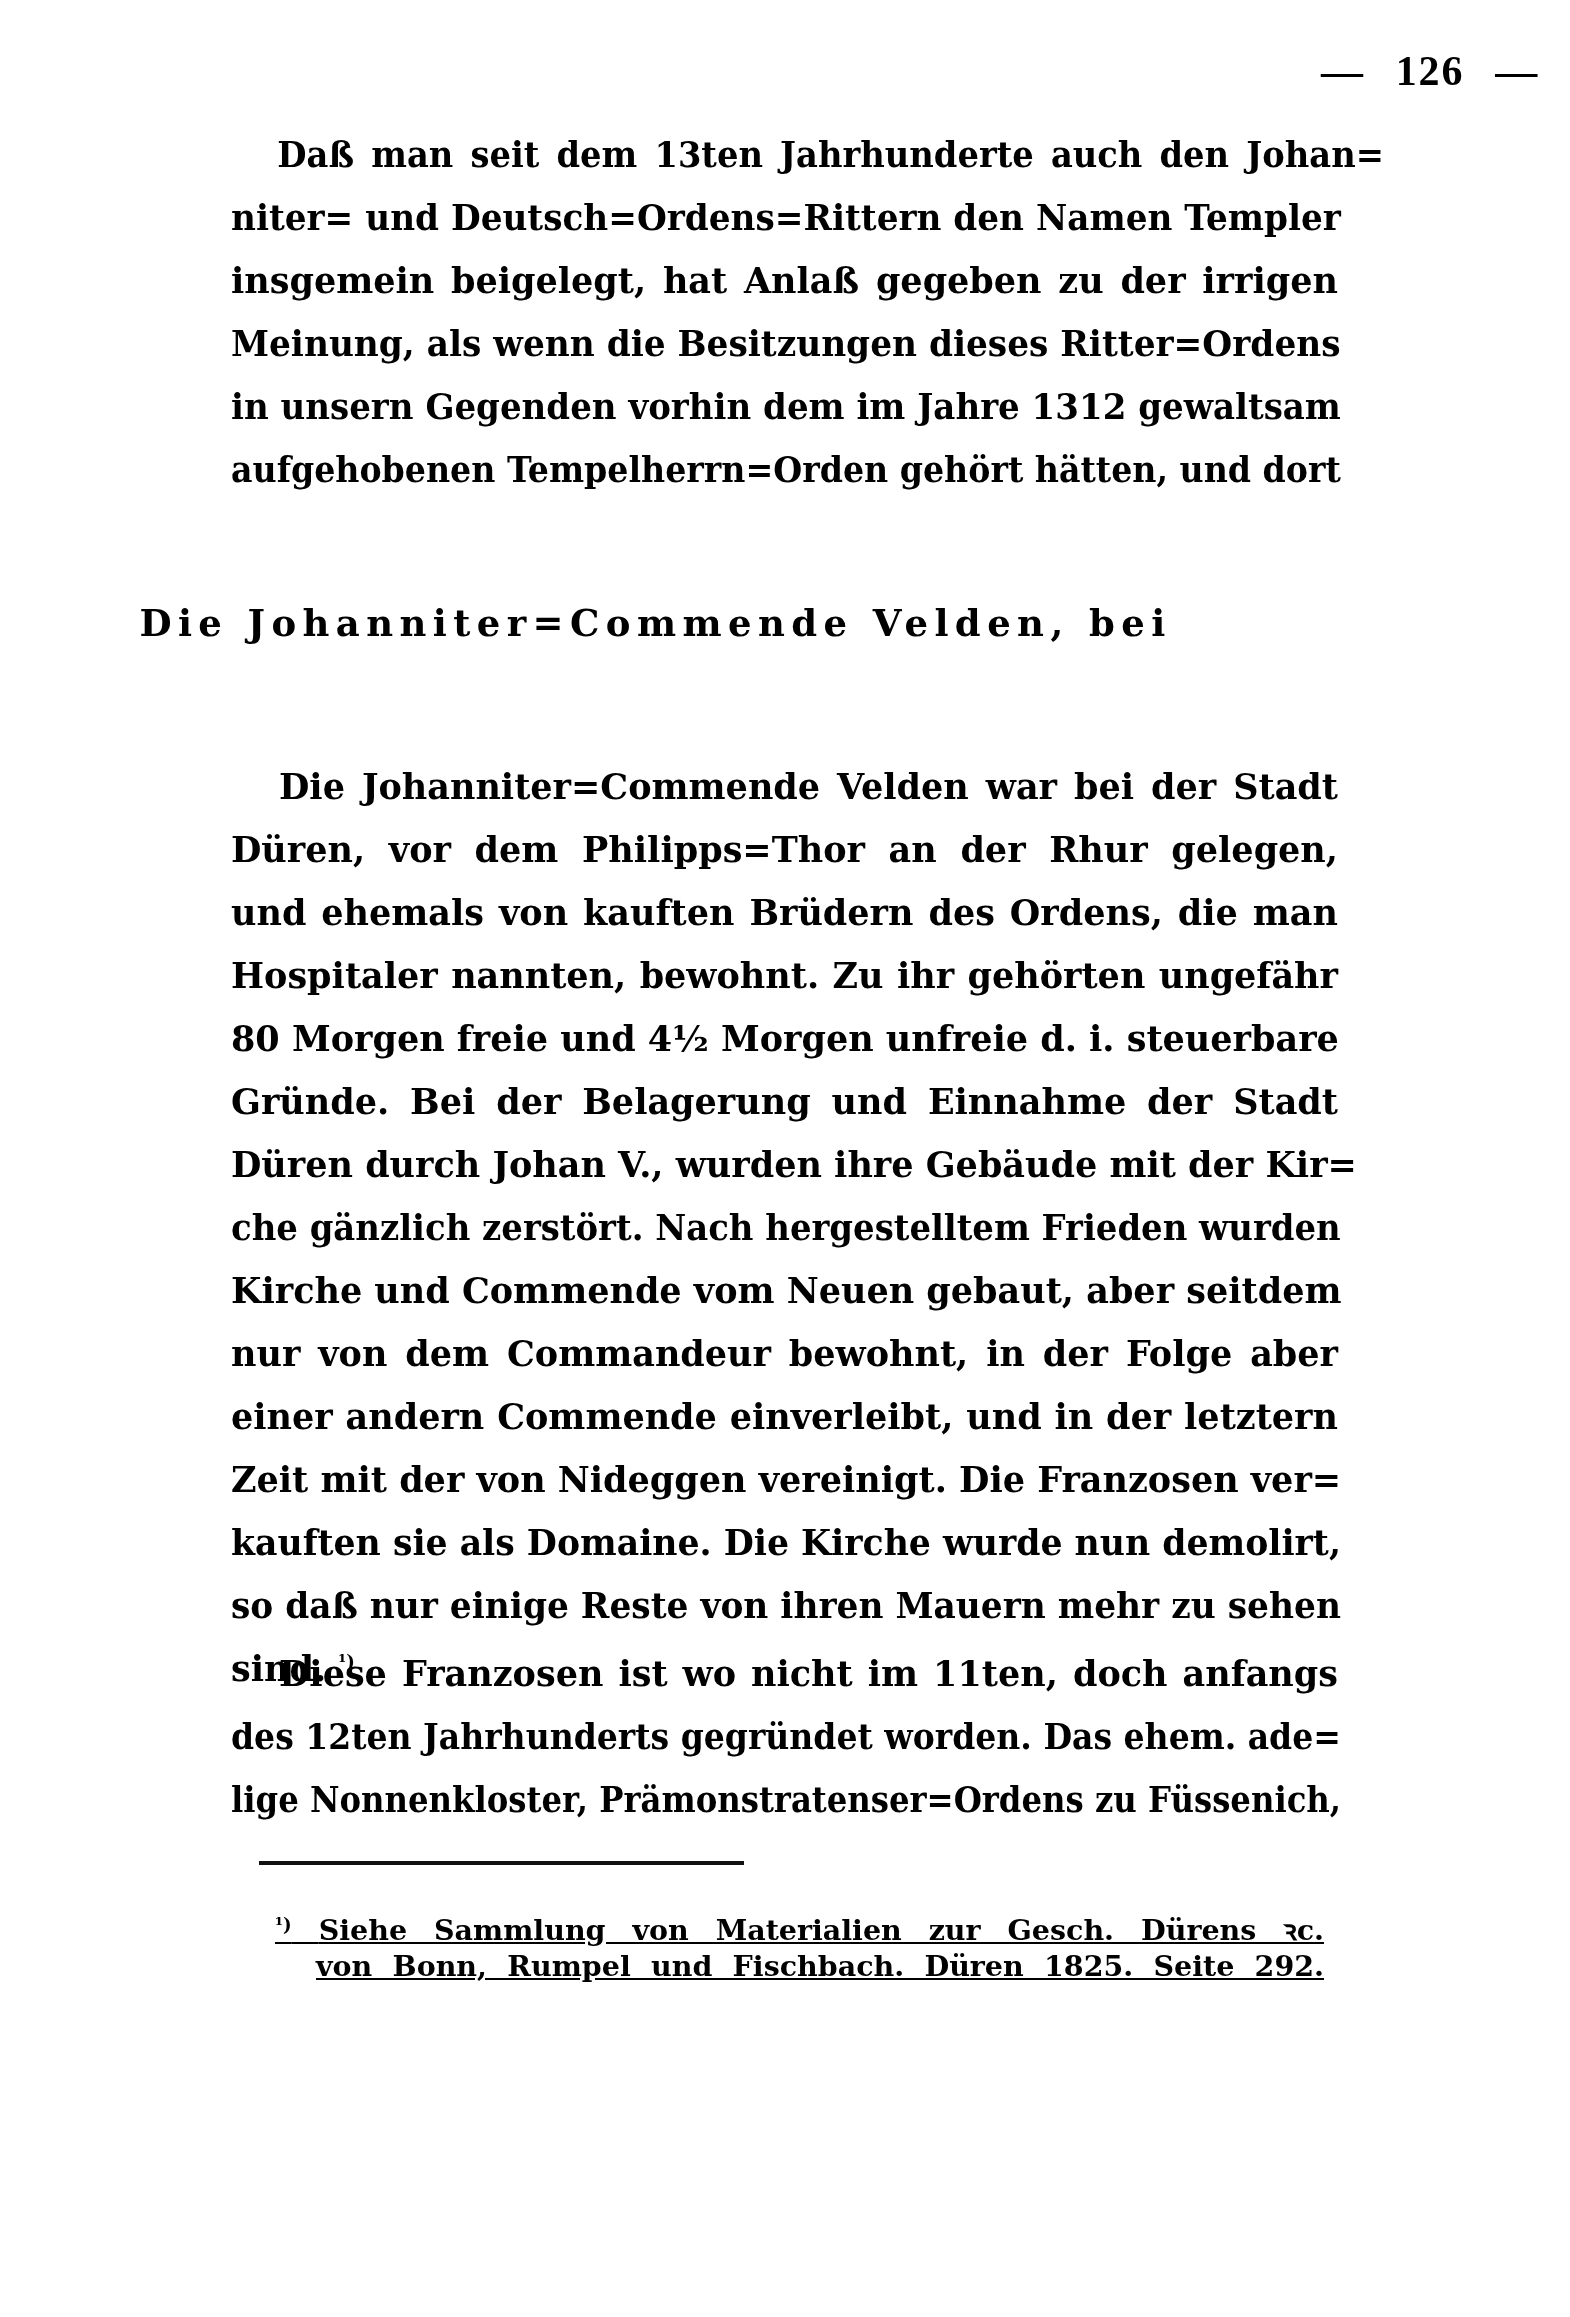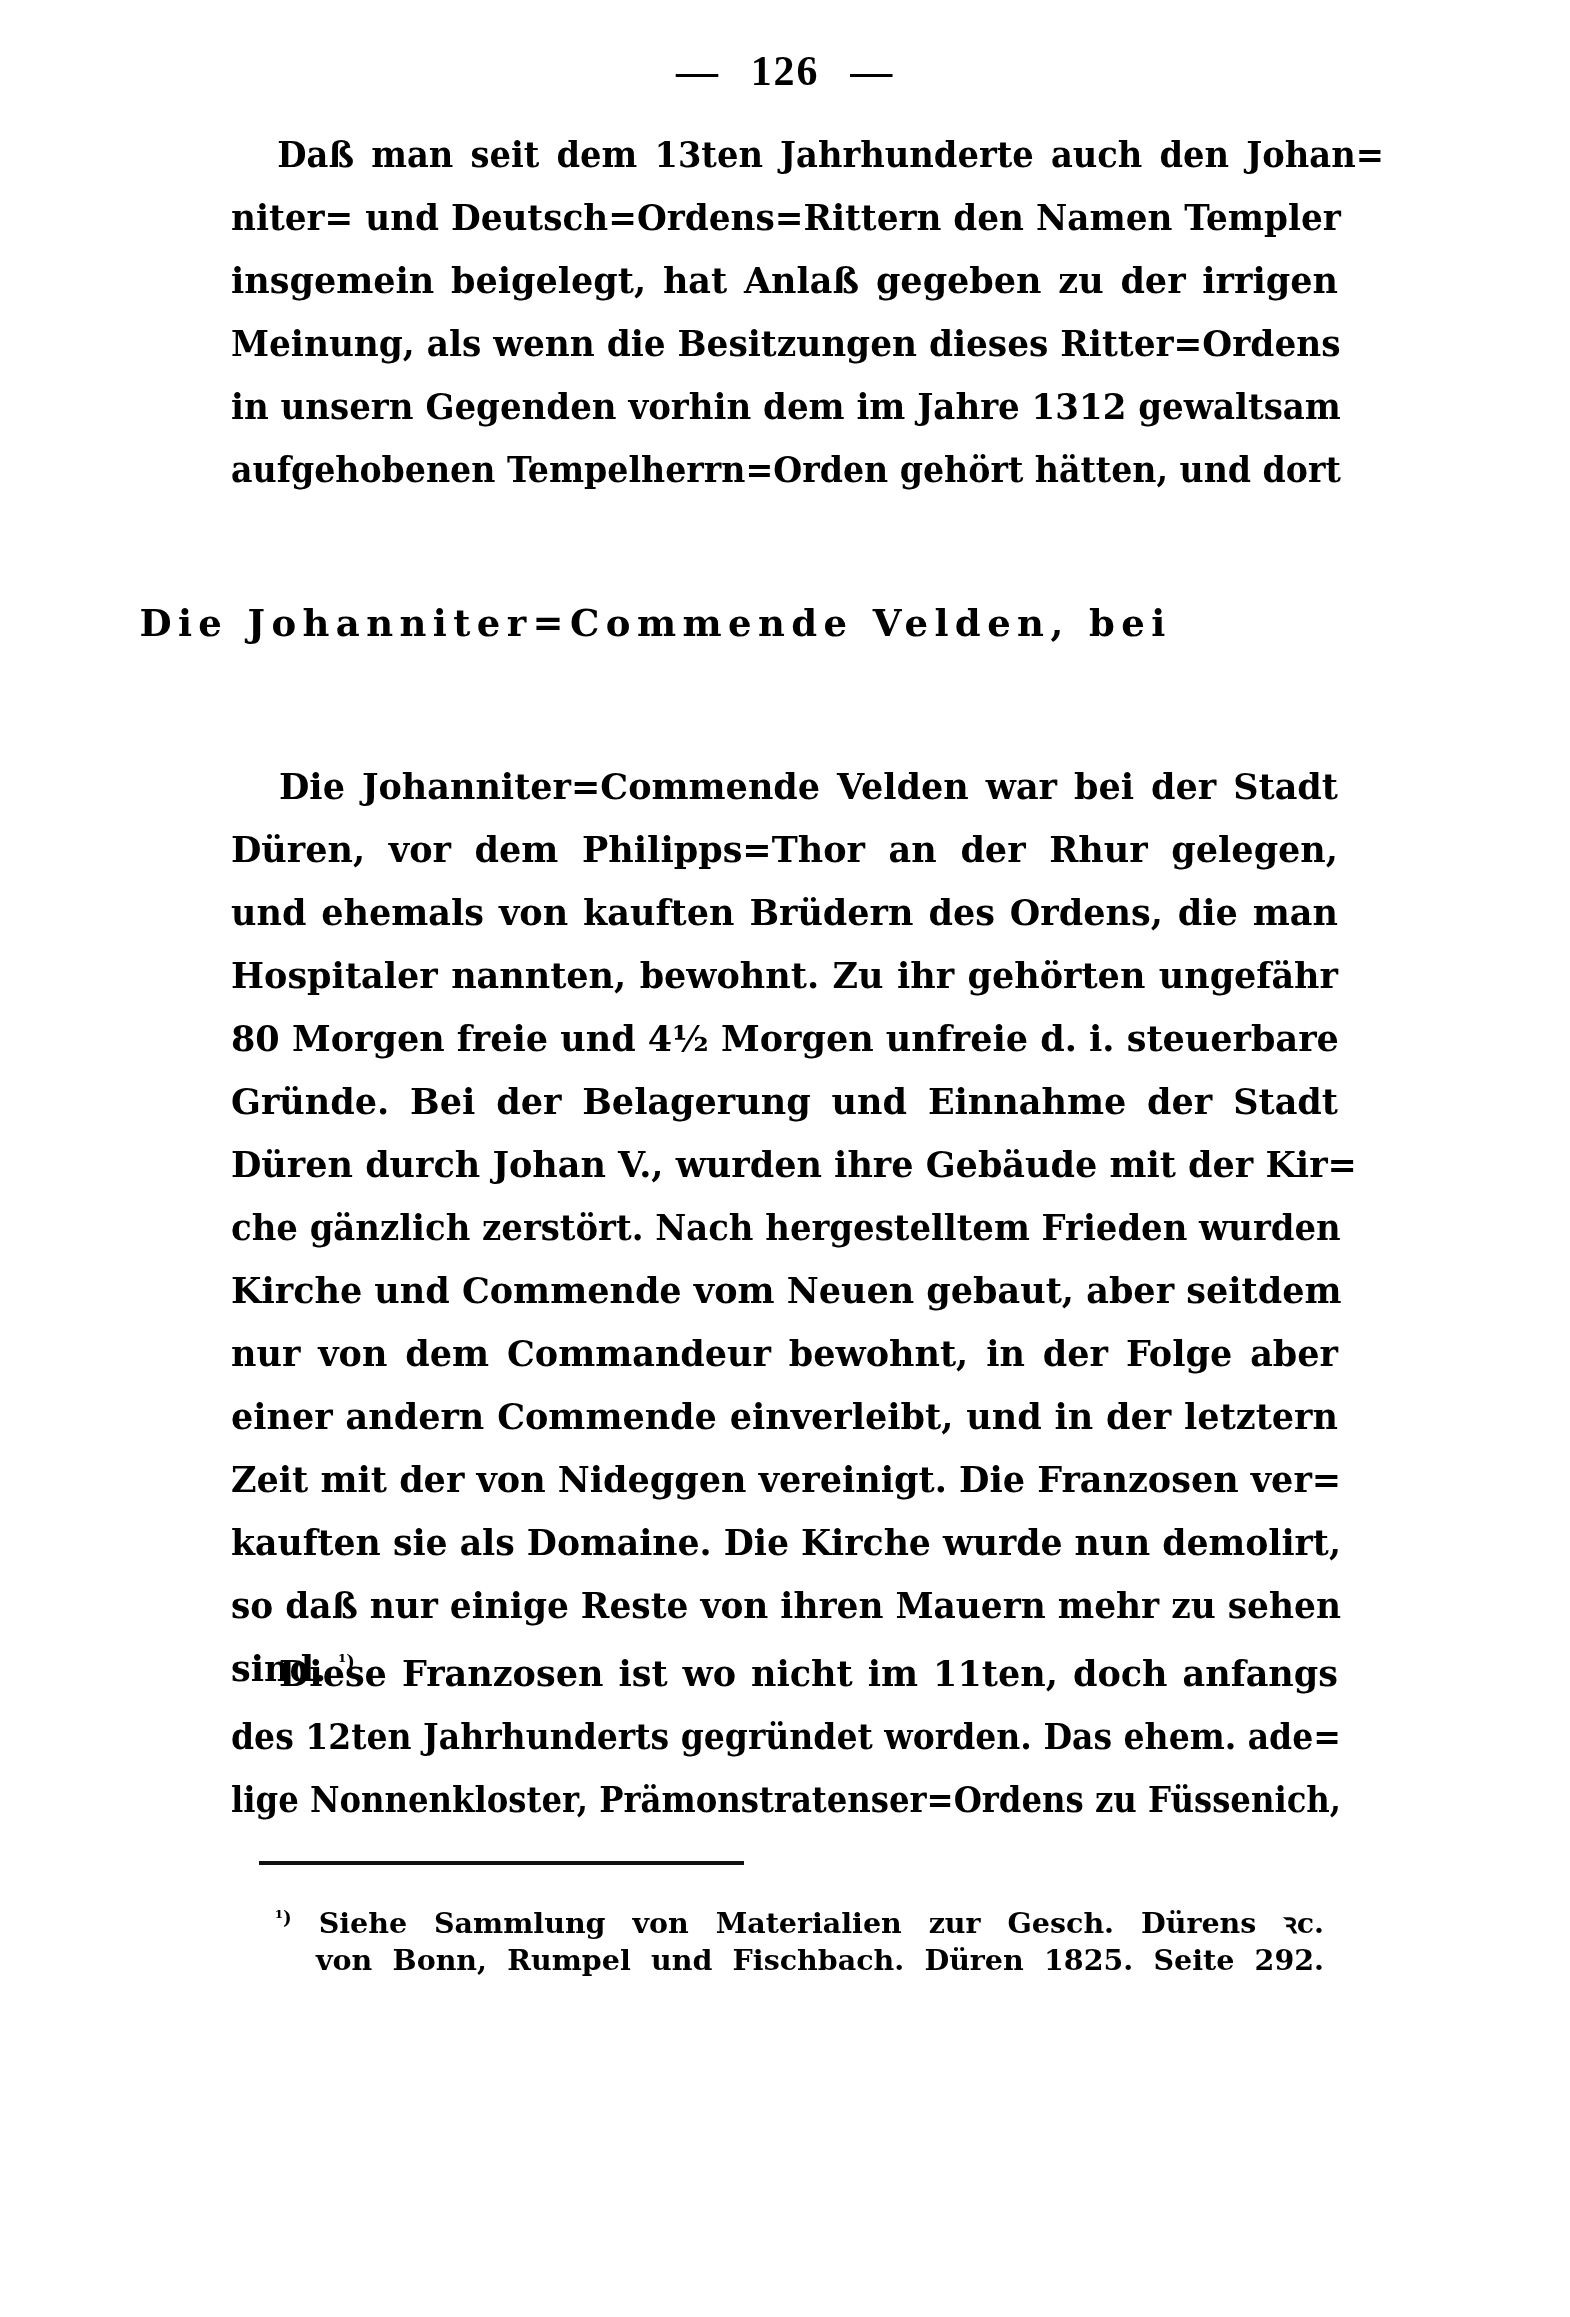--- a/index.html
+++ b/index.html
@@ -13,21 +13,21 @@
     position: relative;
     overflow: hidden;
     color: #000000;
     font-family: "DejaVu Serif", "Liberation Serif", serif;
   }
   .page-number {
     position: absolute;
     left: 0;
     width: 1570px;
     top: 44px;
-    text-align: center;
+    text-align: right;
     font-family: "Liberation Serif", serif;
     font-weight: bold;
     font-size: 42px;
     line-height: 55px;
     letter-spacing: 1.8px;
   }
   .page-number .dash { font-weight: bold; padding: 0 31px; }
   .block {
     position: absolute;
     left: 231px;
@@ -73,24 +73,25 @@
     position: absolute;
     left: 275px;
     width: 1049px;
     top: 1897px;
   }
   .footnote .fline {
     display: block;
     white-space: nowrap;
     font-size: 28.5px;
     height: 42px;
-    line-height: 42px;
+    line-height: 55px;
     text-align: justify;
     text-align-last: justify;
     font-weight: bold;
+    text-decoration: underline;
   }
   .footnote .fline.second { padding-left: 41px; }
   .fn-mark { font-size: 18.4px; vertical-align: 9.2px; }
   sup.ref { font-size: 18.4px; vertical-align: 13px; line-height: 0; }
 </style>
 </head>
 <body>
 
 <div class="page-number">
   <span class="dash">—</span><span>126</span><span class="dash">—</span>

